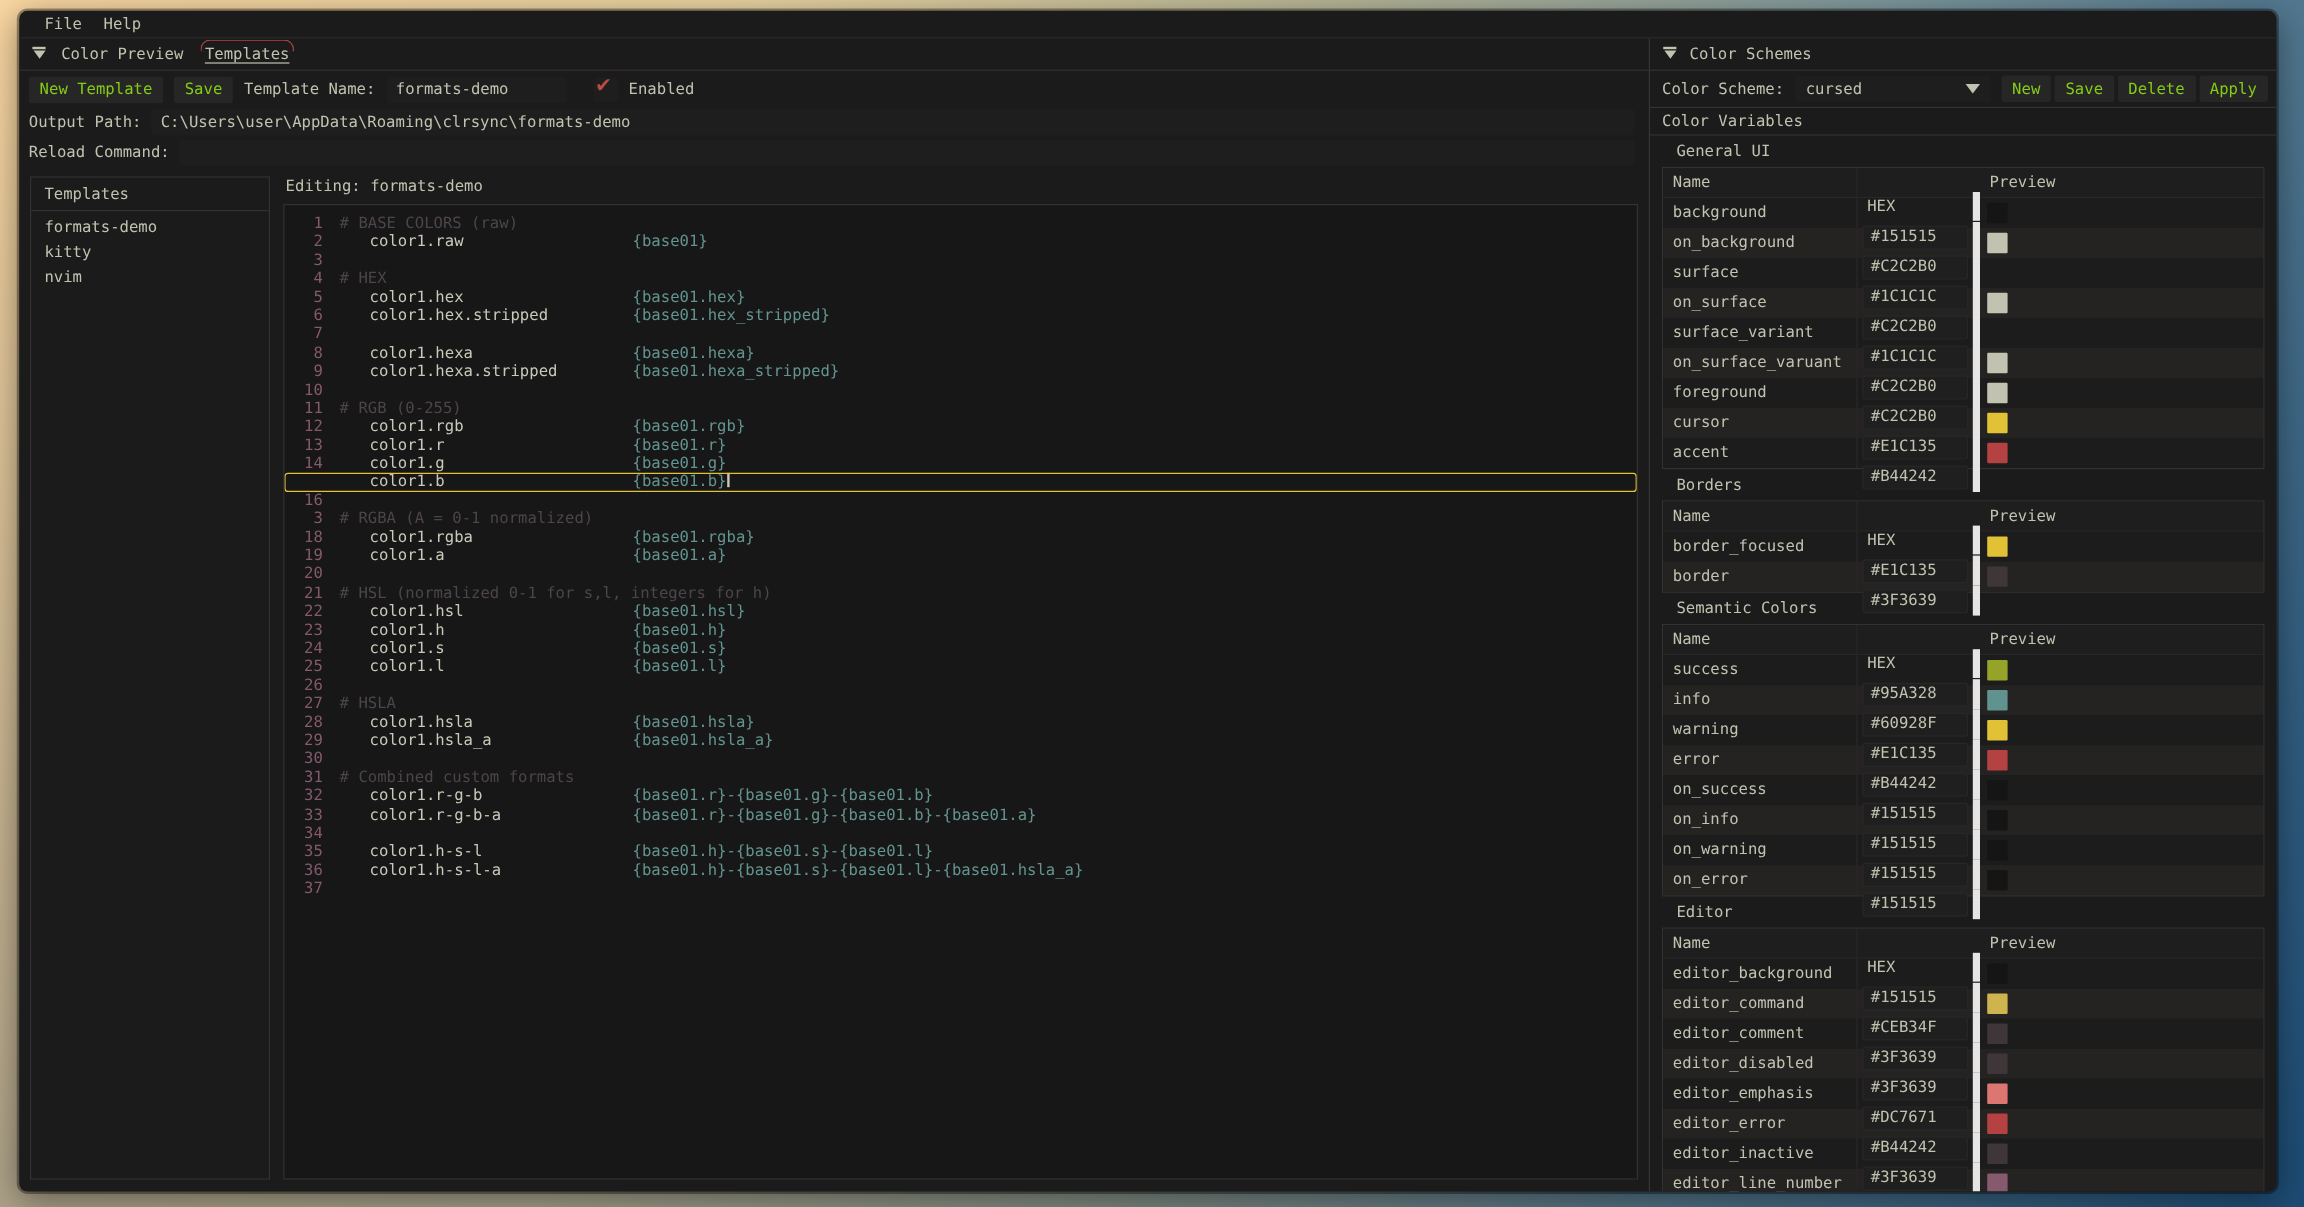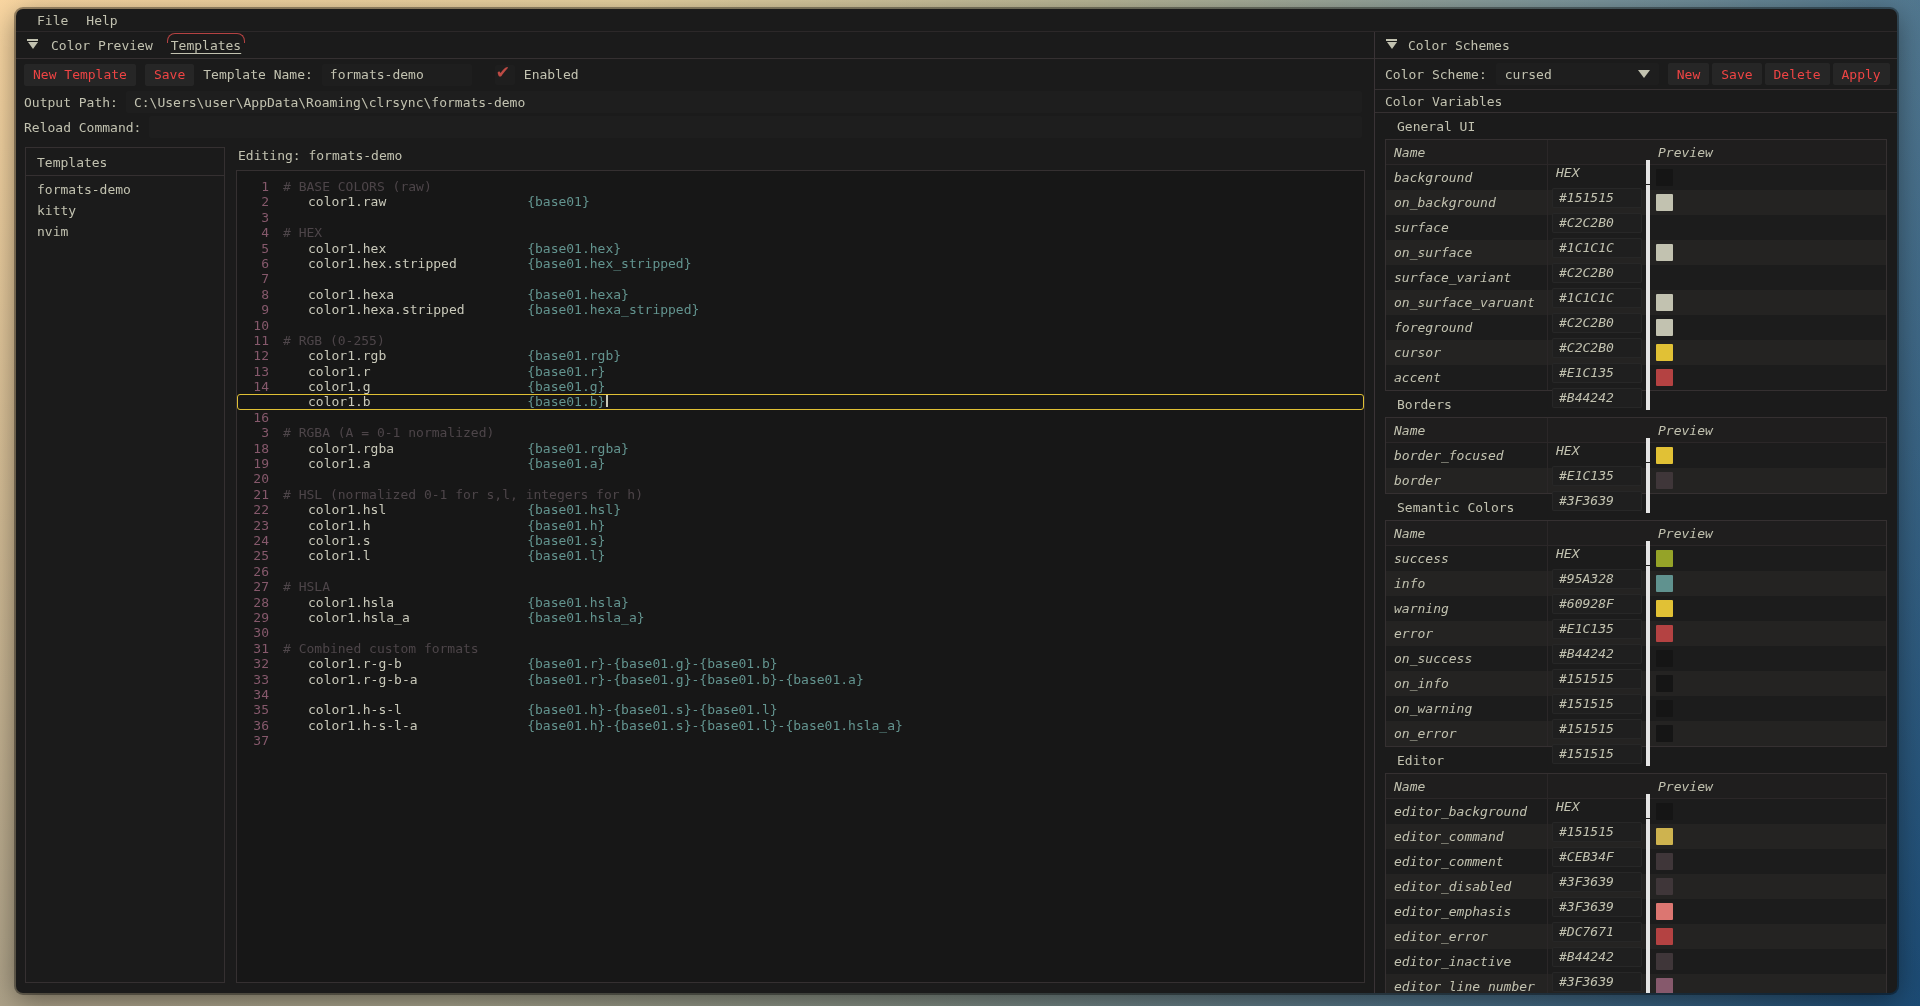--- a/index.html
+++ b/index.html
@@ -35,21 +35,21 @@
   .tab.active::before{ content:""; position:absolute; left:2px; right:2px; top:-3px;
     height:9px; border:1px solid #B44242; border-bottom:none; border-radius:8px 8px 0 0; }
   
   .collapse-icon{ width:13px; height:12px; display:inline-flex; flex-direction:column;
     align-items:center; gap:1px; flex:none; }
   .ci-bar{ width:11px; height:2px; background:#C2C2B0; }
   .ci-tri{ width:0; height:0; border-left:5.5px solid transparent;
     border-right:5.5px solid transparent; border-top:7px solid #C2C2B0; }
   
   .toolbar{ height:31px; display:flex; align-items:center; gap:9px; padding:0 8px; flex:none; }
-  button{ font:inherit; color:#ef4444; background:#262626; border:none;
+  button{ font:inherit; color:#84cc16; background:#262626; border:none;
     border-radius:2px; height:22px; padding:0 9px; cursor:default; white-space:nowrap; }
   .label{ white-space:nowrap; }
   input.field{ font:inherit; color:#C2C2B0; background:#1E1E1E; border:none;
     border-radius:2px; height:22px; padding:0 8px; outline:none; }
   .tname{ width:150px; }
   .checkbox{ width:20px; height:20px; background:#1E1E1E; border-radius:2px;
     position:relative; margin-left:14px; flex:none; }
   .check{ position:absolute; left:1px; top:-3px; color:#BC4A44; font-size:17px;
     font-family:"DejaVu Sans",sans-serif; }
   .formrow{ height:24px; display:flex; align-items:center; gap:8px; padding:0 8px;
@@ -82,29 +82,29 @@
   .scheme-row{ height:31px; display:flex; align-items:center; gap:9px; padding:0 10px;
     border-bottom:1px solid #353031; flex:none; }
   .dropdown{ height:22px; min-width:163px; background:#1E1E1E; border-radius:2px;
     display:flex; align-items:center; justify-content:space-between; padding:0 9px; }
   .dd-arrow{ width:0; height:0; border-left:6px solid transparent;
     border-right:6px solid transparent; border-top:8px solid #C2C2B0; }
   .rp-sub{ height:23px; line-height:23px; padding:0 10px;
     border-bottom:1px solid #353031; flex:none; }
   .sections{ flex:1; padding:0 10px; overflow:hidden; }
   .sec-title{ margin:5px 12px 3px; height:18px; line-height:18px; }
-  .tbl{ border:1px solid #353031;font-style:italic; }
+  .tbl{ border:1px solid #353031; }
   .trow{ display:flex; align-items:center; height:25px; }
   .thead{ background:#1f1e1e; border-bottom:1px solid #2b2728; }
   .trow.even{ background:#1C1C1C; }
   .trow.odd{ background:#242322; }
   .c-name{ flex:0 0 162px; padding-left:8px; height:100%; display:flex;
     align-items:center; border-right:1px solid #2b2728; overflow:hidden; }
   .c-hex{ flex:0 0 102px; height:100%; display:flex; align-items:center;
-    padding:0 4px; border-right:4px solid #e5e5e5;margin-top:40px; }
+    padding:0 4px; border-right:6px solid #e5e5e5;margin-top:40px; }
   .hexfield{ background:#1f1f1f; border:1px solid rgba(255,255,255,0.04);
     border-radius:2px; padding:1px 6px; width:100%; height:20px; line-height:16px; }
   .thead .c-hex, .thead .c-prev{ padding-left:8px; }
   .c-prev{ flex:1; height:100%; display:flex; align-items:center; padding-left:6px; }
   .swatch{ width:17px; height:17px; border-radius:1px; }
 </style>
 </head>
 <body>
 
 <div class="window">

